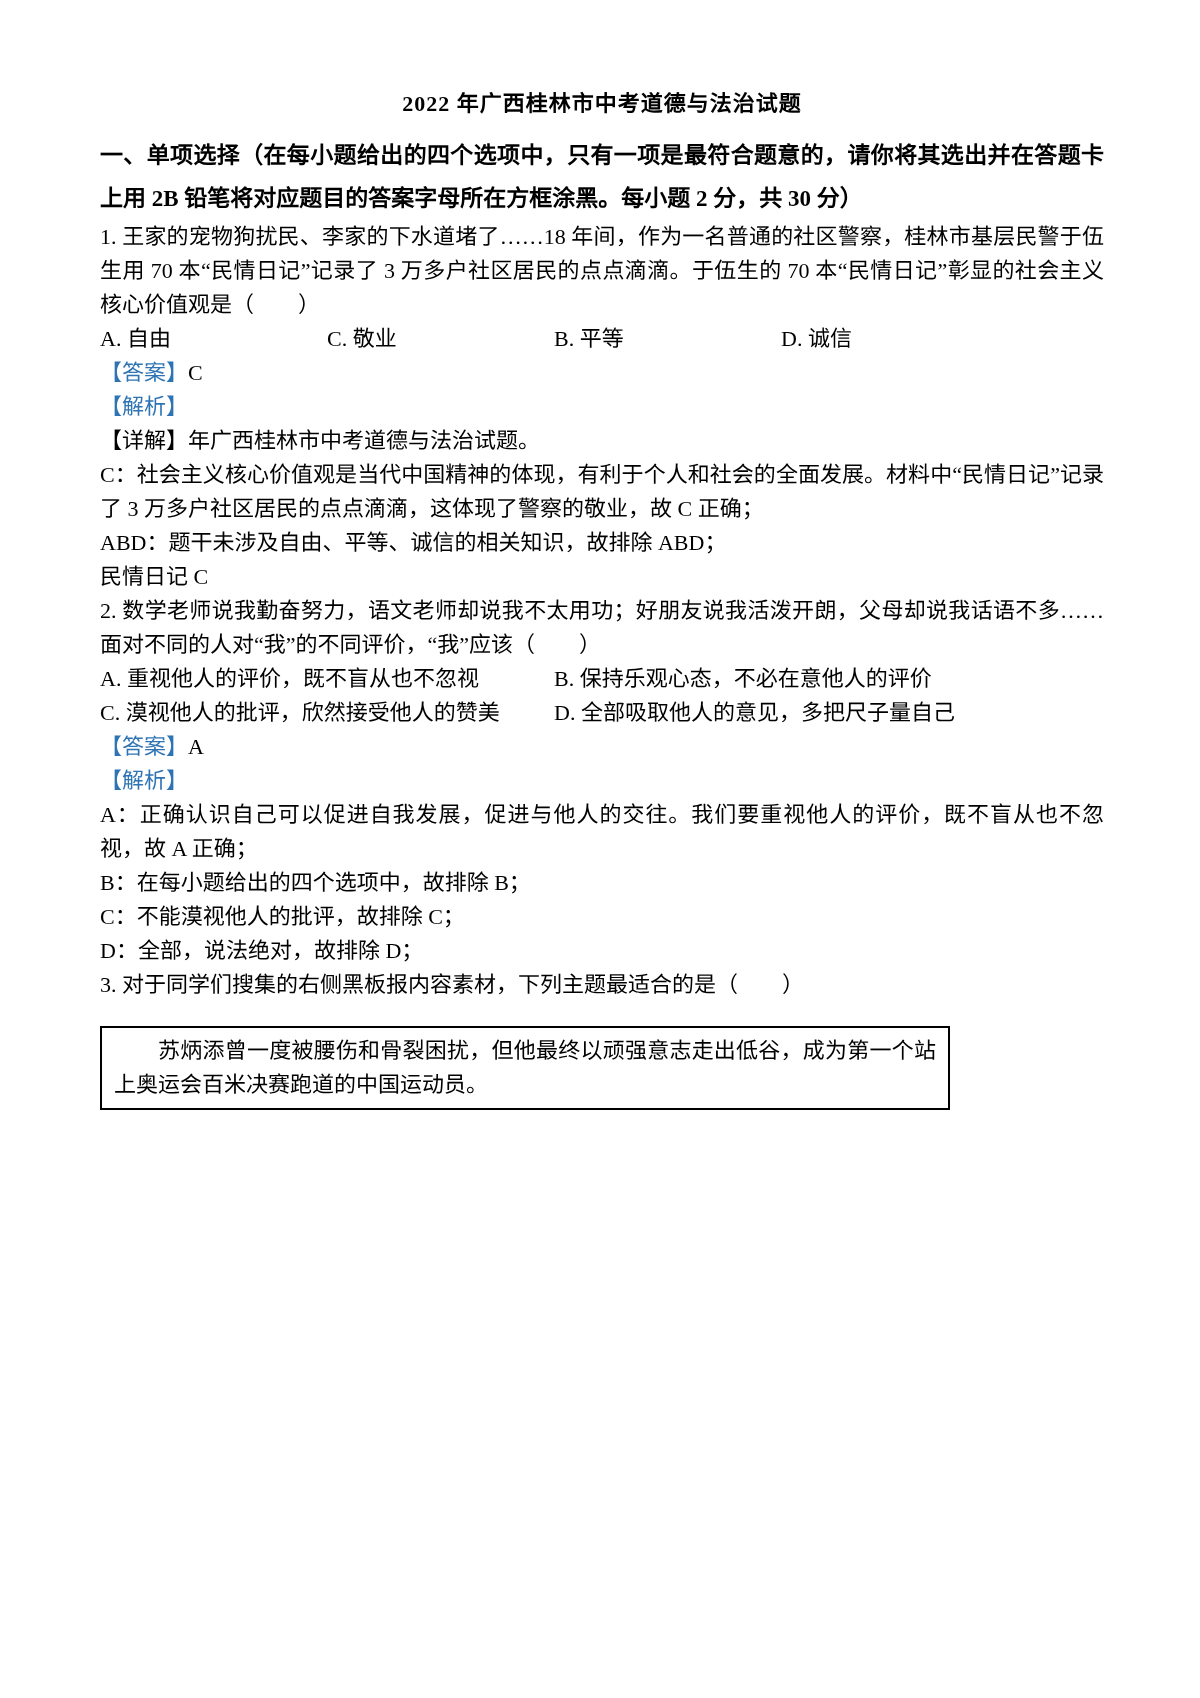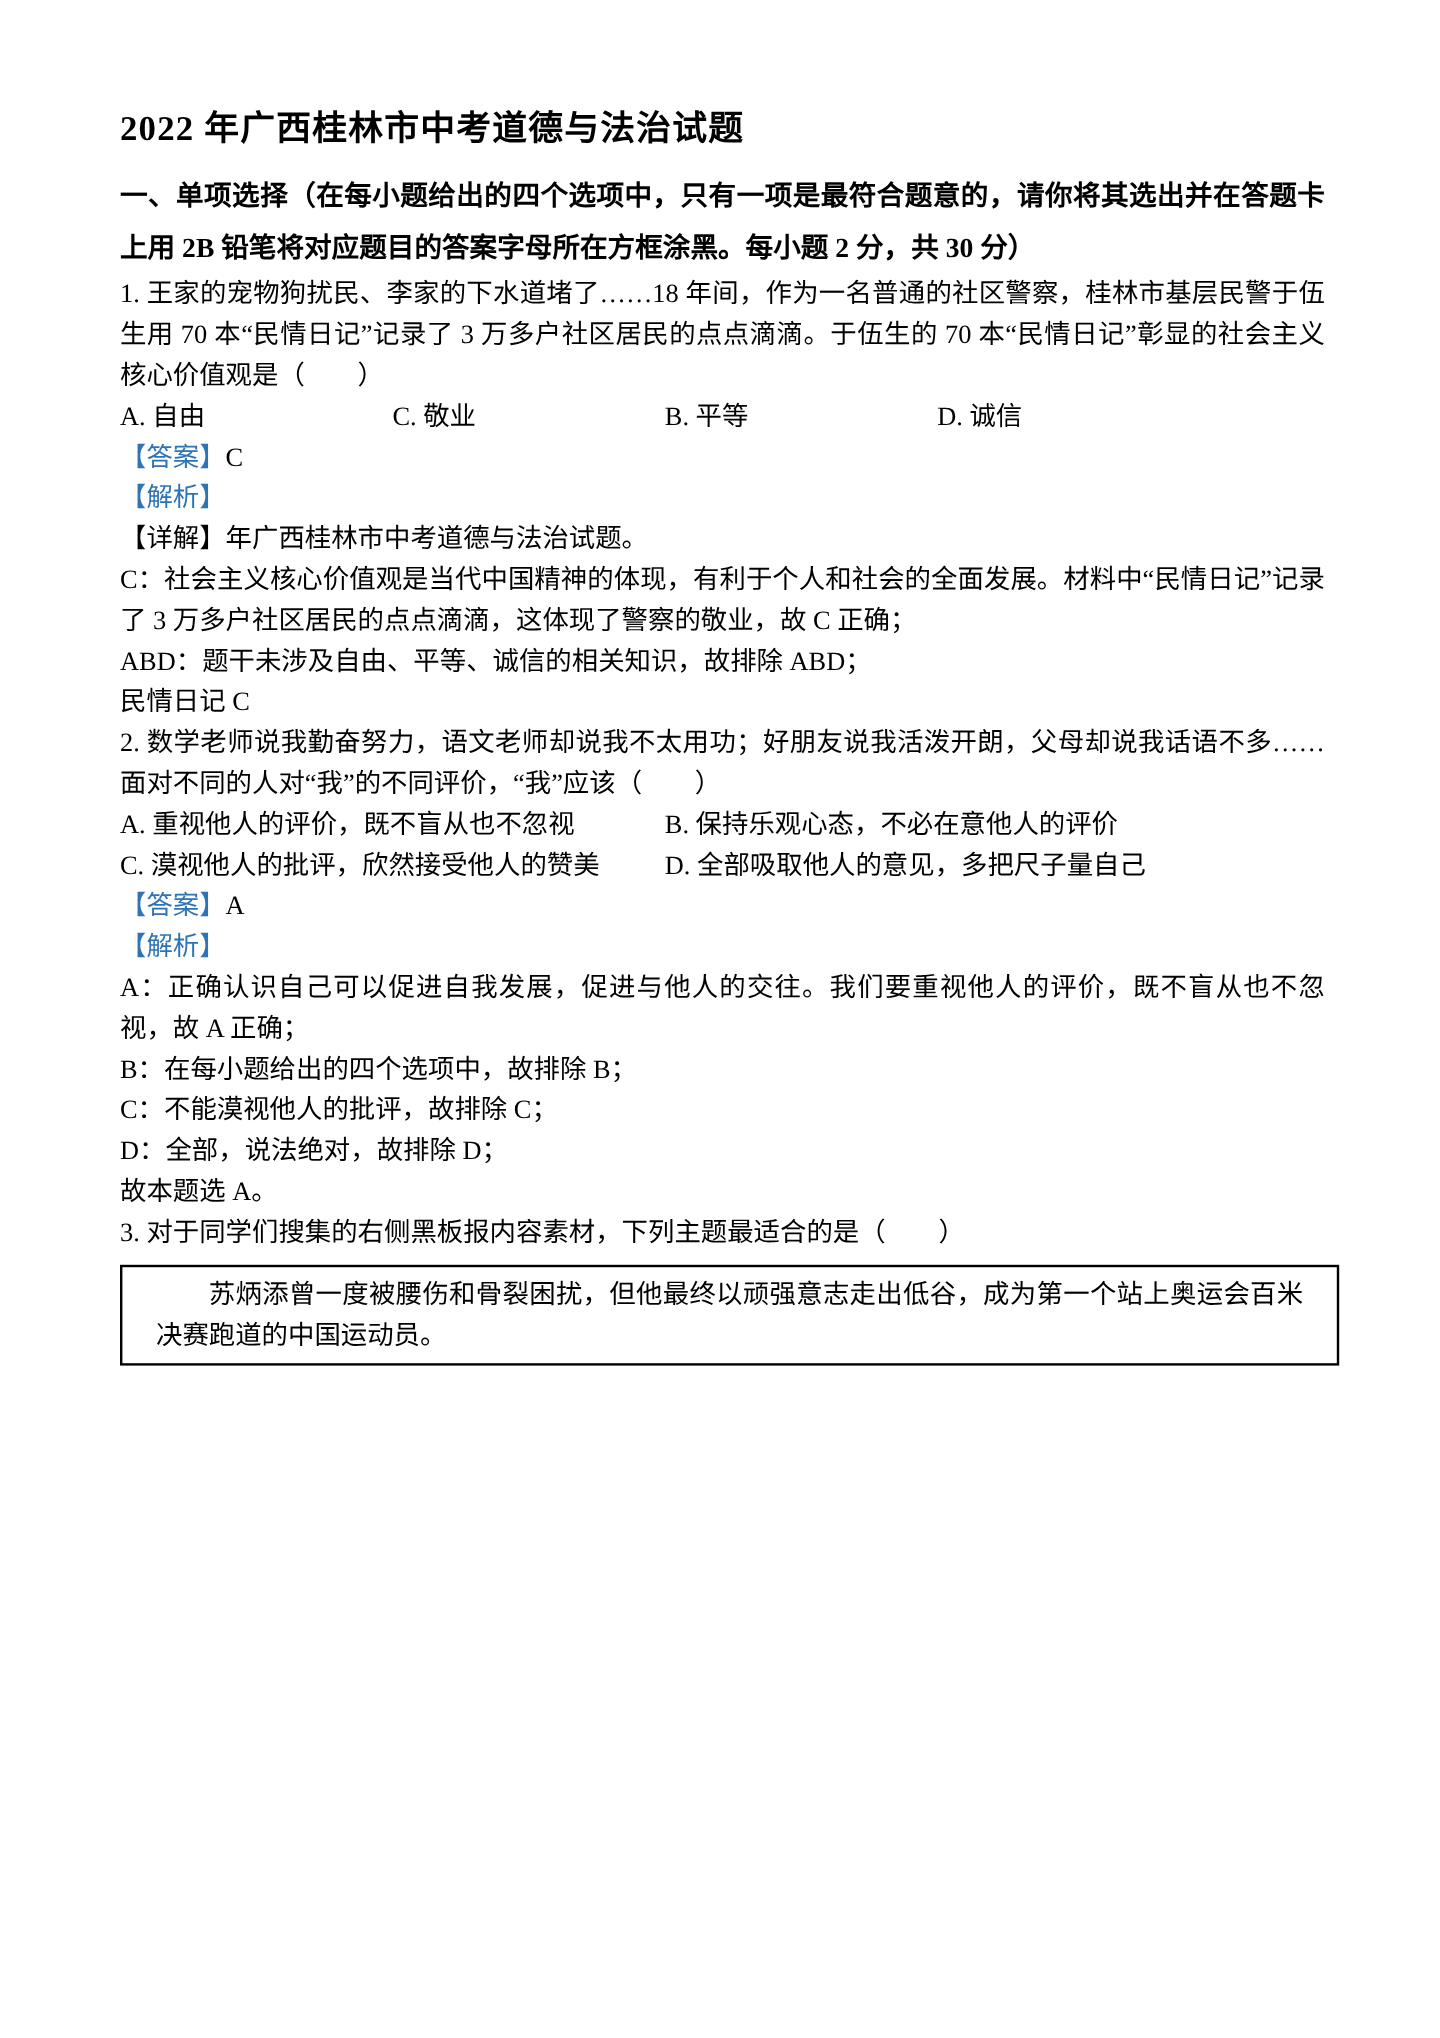--- a/index.html
+++ b/index.html
@@ -14,22 +14,22 @@
     color:var(--ink);
     font-family:"Liberation Serif","DejaVu Serif",serif;
   }
   .page{
     box-sizing:border-box;
     width:1200px;height:1698px;
     padding:90px 96px 0 100px;
   }
   .title{
     margin:0 0 16px 0;
-    text-align:left;
-    font-size:29px;
+    text-align:center;
+    font-size:22px;
     font-weight:bold;
     line-height:1.25;
     letter-spacing:1px;
   }
   .heading{
     margin:0;
     font-size:23px;
     font-weight:bold;
     line-height:43px;
     text-align:justify;
@@ -45,24 +45,24 @@
     grid-template-columns:227px 227px 227px auto;
   }
   .options-2{
     display:grid;
     grid-template-columns:454px auto;
   }
   .options-4 span,.options-2 span{white-space:nowrap;}
   .blue{color:var(--label-blue);}
   .material-box{
     box-sizing:border-box;
-    margin-top:10px;
+    margin-top:24px;
     border:2px solid #000;
-    padding:6px 28px;
-    width:1016px;
+    padding:6px 12px;
+    width:850px;
   }
   .material-box .body{text-indent:2em;text-align:justify;}
   section{margin:0;padding:0;}
 </style>
 </head>
 <body>
 
 <div class="page">
 
   <h1 class="title">2022 年广西桂林市中考道德与法治试题</h1>
@@ -94,21 +94,20 @@
     <div class="body options-2">
       <span>C. 漠视他人的批评，欣然接受他人的赞美</span>
       <span>D. 全部吸取他人的意见，多把尺子量自己</span>
     </div>
     <p class="body"><span class="blue">【答案】</span><span>A</span></p>
     <p class="body"><span class="blue">【解析】</span></p>
     <p class="body">A：正确认识自己可以促进自我发展，促进与他人的交往。我们要重视他人的评价，既不盲从也不忽视，故 A 正确；</p>
     <p class="body">B：在每小题给出的四个选项中，故排除 B；</p>
     <p class="body">C：不能漠视他人的批评，故排除 C；</p>
     <p class="body">D：全部，说法绝对，故排除 D；</p>
-    <p class="body">故本题选 A。</p>
   </section>
 
   <section>
     <p class="body">3. 对于同学们搜集的右侧黑板报内容素材，下列主题最适合的是（　　）</p>
     <div class="material-box">
       <p class="body">苏炳添曾一度被腰伤和骨裂困扰，但他最终以顽强意志走出低谷，成为第一个站上奥运会百米决赛跑道的中国运动员。</p>
     </div>
   </section>
 
 </div>

